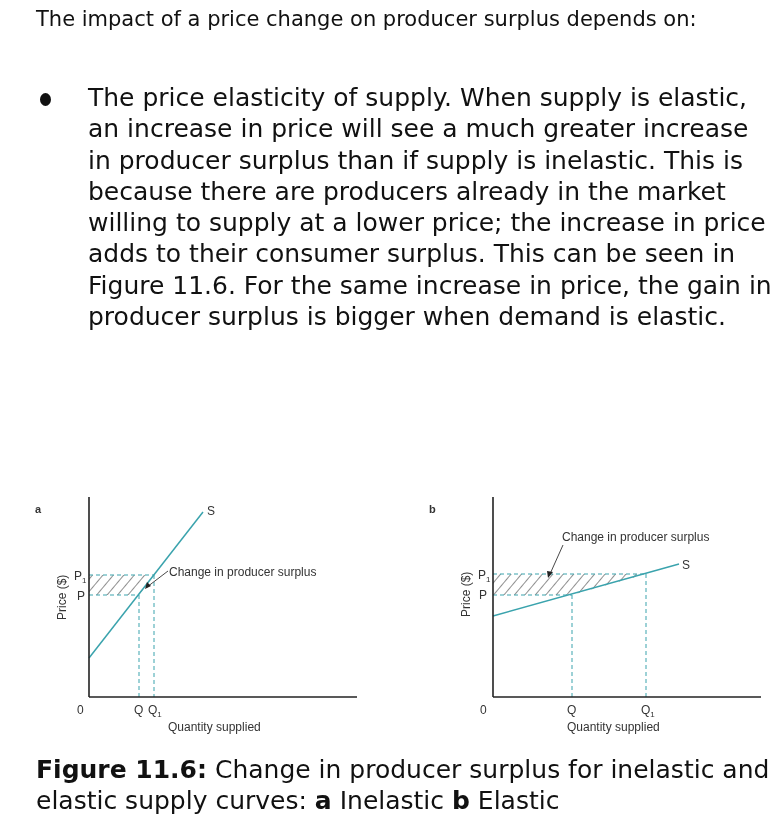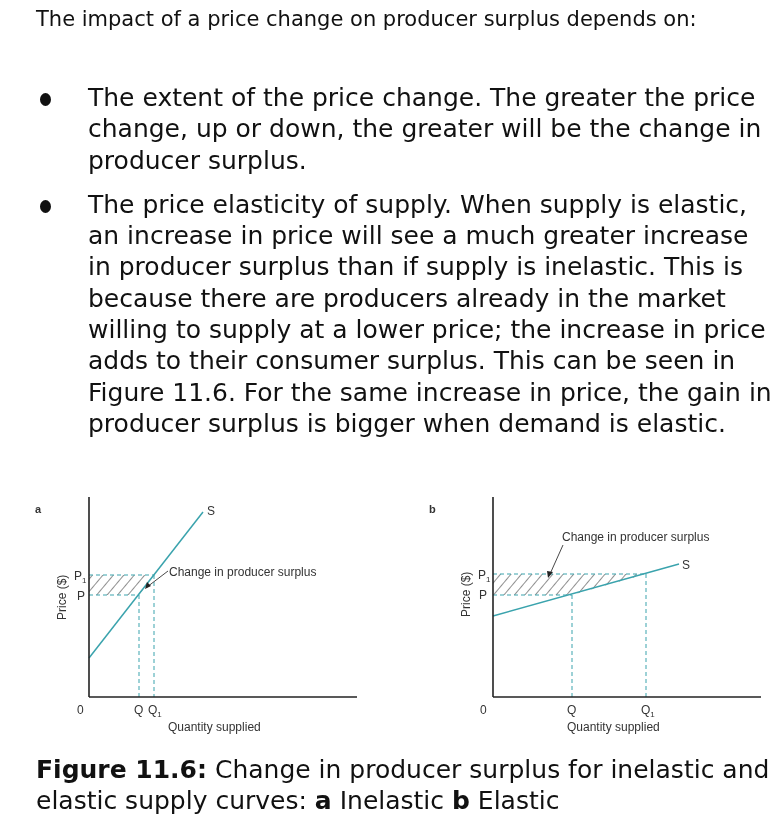--- a/index.html
+++ b/index.html
@@ -17,24 +17,20 @@
                font-size: 25px; line-height: 31px; margin: 0; }
     .caption b { font-weight: bold; }
     .svg-text { font-family: "Liberation Sans", sans-serif; fill: #333; }
   </style>
 </head>
 <body>
 
 <p class="intro">The impact of a price change on producer surplus depends on:</p>
 
 <ul class="bullets">
-  <li class="bullet">
-    <span class="dot"></span>
-    <span>The extent of the price change. The greater the price change, up or down, the greater will be the change in producer surplus.</span>
-  </li>
   <li class="bullet">
     <span class="dot"></span>
     <span>The price elasticity of supply. When supply is elastic, an increase in price will see a much greater increase in producer surplus than if supply is inelastic. This is because there are producers already in the market willing to supply at a lower price; the increase in price adds to their consumer surplus. This can be seen in Figure 11.6. For the same increase in price, the gain in producer surplus is bigger when demand is elastic.</span>
   </li>
 </ul>
 
 <div class="figure">
   <svg width="778" height="250" viewBox="0 490 778 250">
     <defs>
       <pattern id="hatch" patternUnits="userSpaceOnUse" width="8" height="8" patternTransform="rotate(40)">

